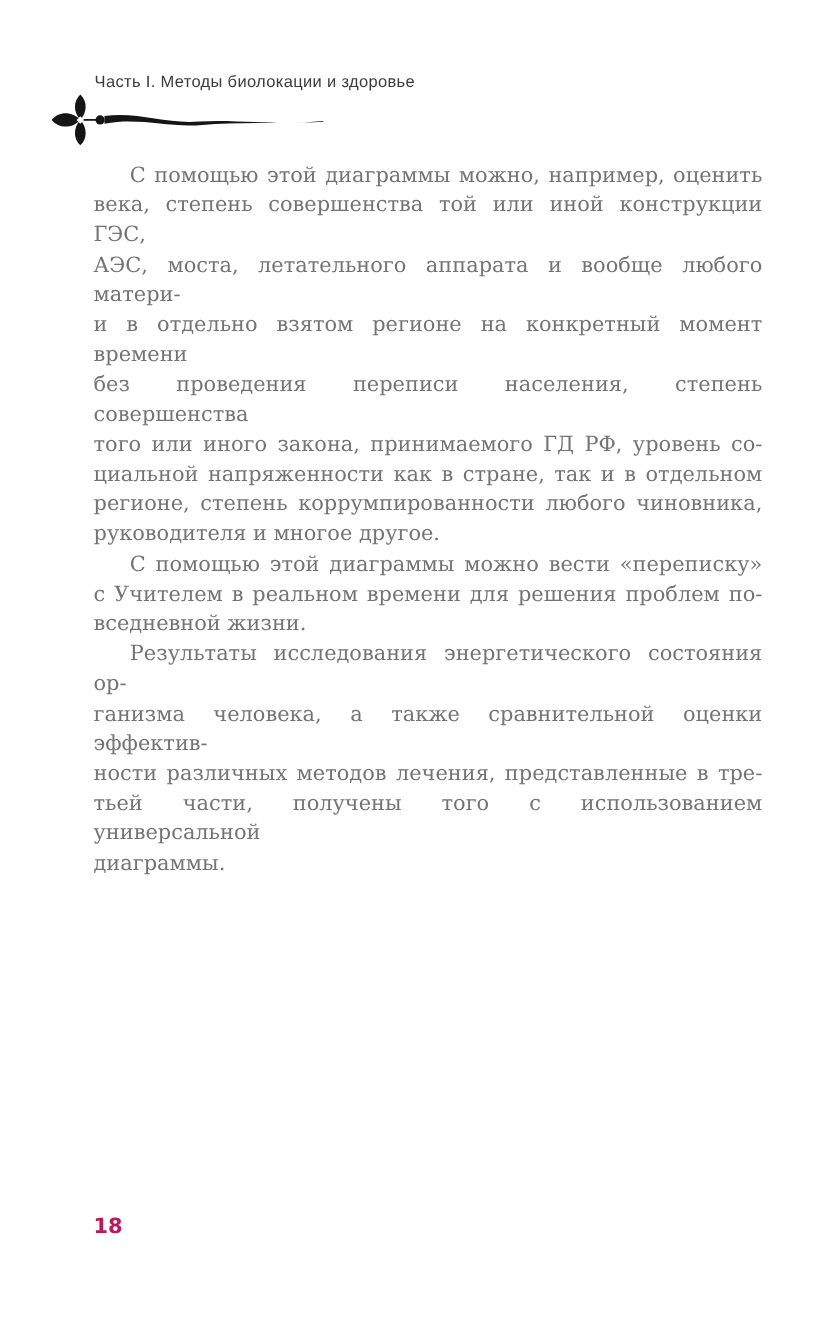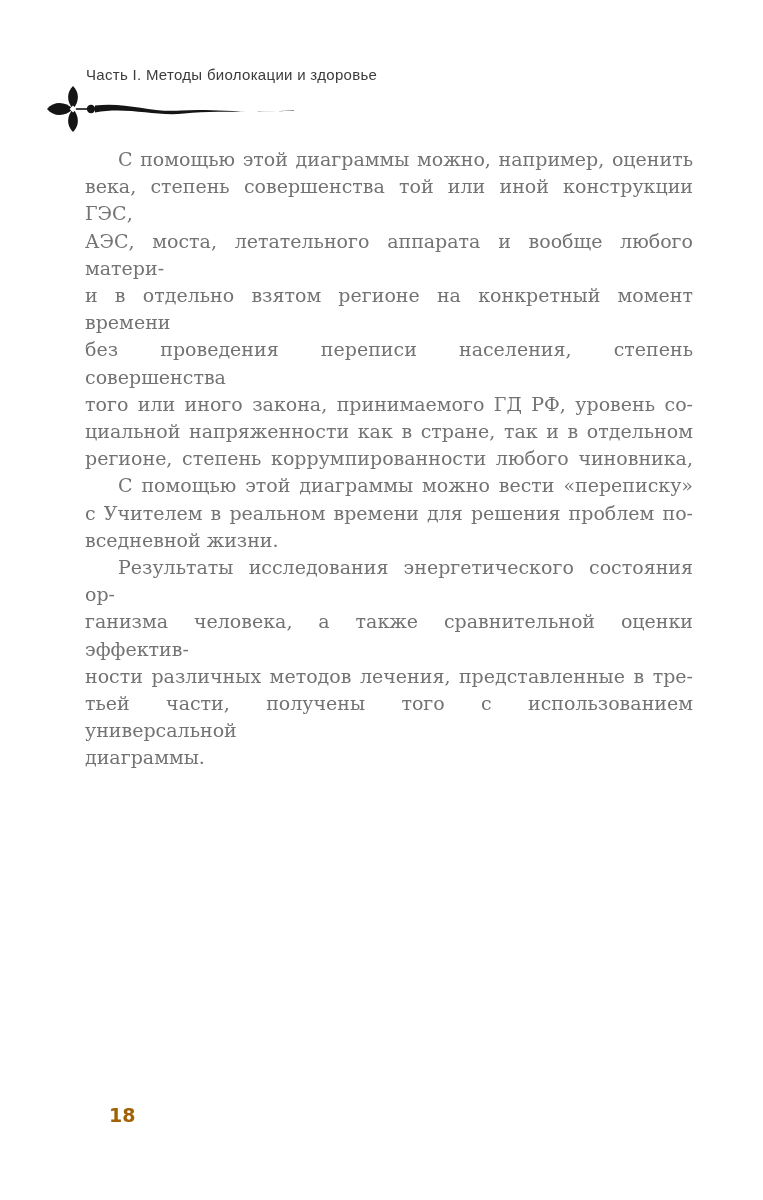--- a/index.html
+++ b/index.html
@@ -52,22 +52,21 @@
   .line.last {
     text-align-last: left;
   }
   .page-number {
     position: absolute;
     left: 85px;
     top: 1104px;
     font-family: "DejaVu Sans", sans-serif;
     font-weight: bold;
     font-size: 19px;
-    color: #a16207;
-    margin-left: 24px;
+    color: #be185d;
   }
 </style>
 </head>
 <body>
 
 <div class="page">
 
   <div class="running-head">Часть I. Методы биолокации и здоровье</div>
 
   <svg class="ornament" viewBox="0 0 250 50" xmlns="http://www.w3.org/2000/svg" aria-hidden="true">
@@ -96,20 +95,21 @@
 
   <div class="body-text">
       <div class="line first">С помощью этой диаграммы можно, например, оценить</div>
       <div class="line">века, степень совершенства той или иной конструкции ГЭС,</div>
       <div class="line">АЭС, моста, летательного аппарата и вообще любого матери-</div>
       <div class="line">и в отдельно взятом регионе на конкретный момент времени</div>
       <div class="line">без проведения переписи населения, степень совершенства</div>
       <div class="line">того или иного закона, принимаемого ГД РФ, уровень со-</div>
       <div class="line">циальной напряженности как в стране, так и в отдельном</div>
       <div class="line">регионе, степень коррумпированности любого чиновника,</div>
+      <div class="line last">руководителя и многое другое.</div>
       <div class="line first">С помощью этой диаграммы можно вести «переписку»</div>
       <div class="line">с Учителем в реальном времени для решения проблем по-</div>
       <div class="line last">вседневной жизни.</div>
       <div class="line first">Результаты исследования энергетического состояния ор-</div>
       <div class="line">ганизма человека, а также сравнительной оценки эффектив-</div>
       <div class="line">ности различных методов лечения, представленные в тре-</div>
       <div class="line">тьей части, получены того с использованием универсальной</div>
       <div class="line last">диаграммы.</div>
     </div>
 

